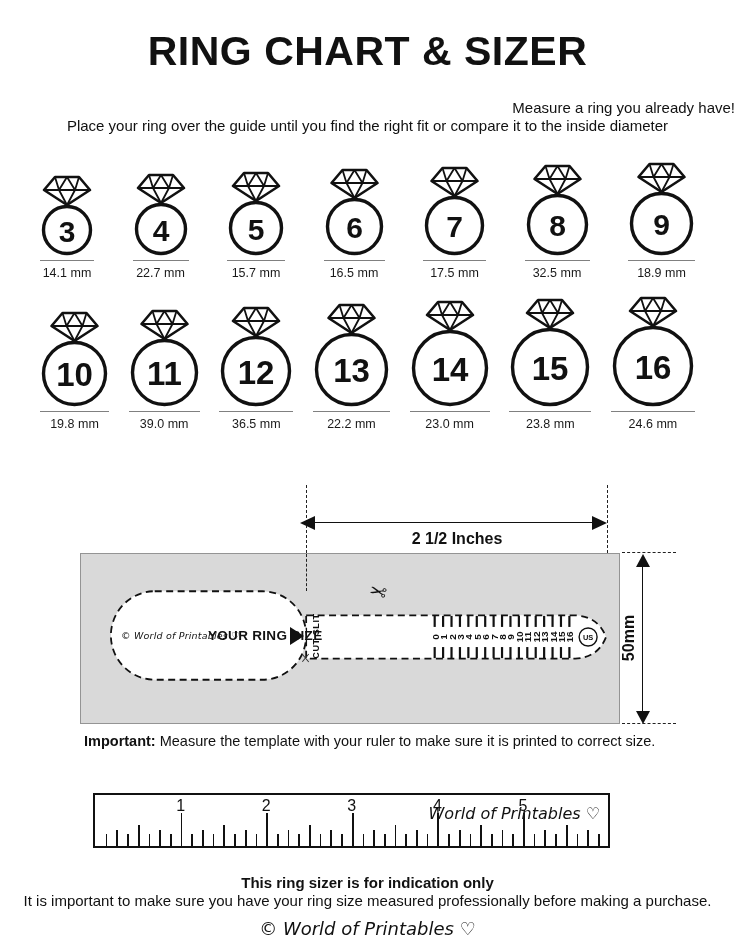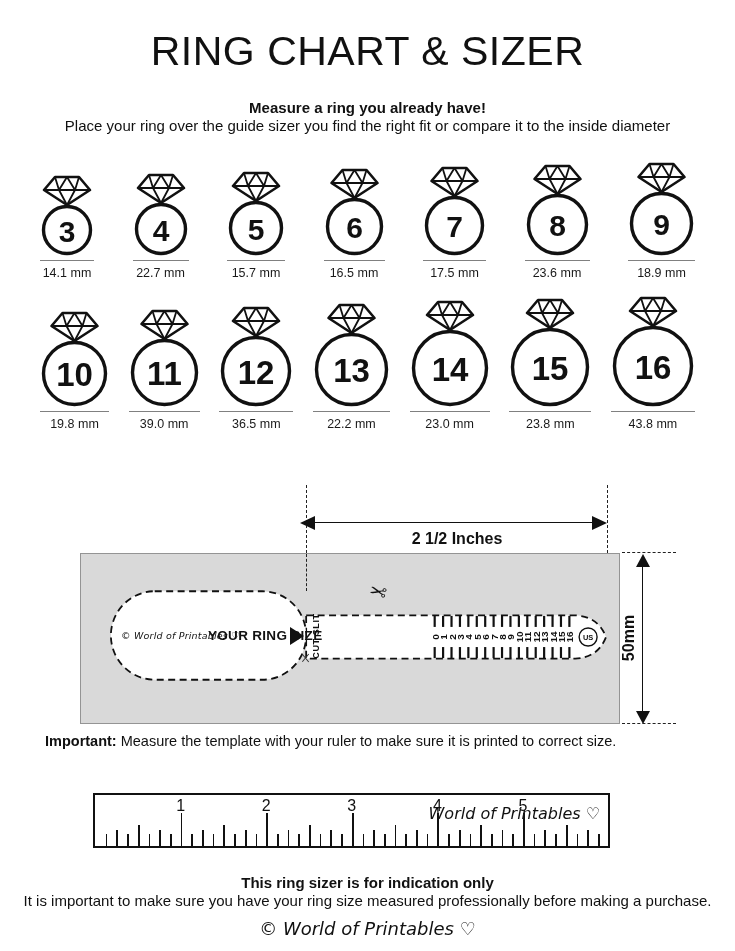--- a/index.html
+++ b/index.html
@@ -3,23 +3,23 @@
 <meta charset="utf-8">
 <style>
   * { margin:0; padding:0; box-sizing:border-box; }
   body { background:#fff; }
   .page {
     width:735px; height:951px; margin:0 auto; position:relative; overflow:hidden;
     background:#fff; color:#111;
     font-family:"Liberation Sans","DejaVu Sans",sans-serif;
   }
   
-  .title { text-align:center; padding-top:28px; font-size:41px; font-weight:normal; letter-spacing:.5px; }
+  .title { text-align:center; padding-top:28px; font-size:41px; font-weight:bold; letter-spacing:.5px; }
   .sub { margin-top:24px; text-align:center; line-height:1.22; }
-  .sub-bold { font-size:15px; font-weight:bold; }
+  .sub-bold { font-size:15px; font-weight:normal;text-align:right; }
   .sub-normal { font-size:15px; }
   
   .ring-row { display:flex; justify-content:space-between; align-items:flex-end; padding:0 40px; }
   .row1 { margin-top:26px; }
   .row2 { margin-top:16px; }
   .ring-item { display:flex; flex-direction:column; align-items:center; }
   .ring-col { display:flex; flex-direction:column; align-items:center; }
   .ring-svg { display:block; }
   .ring-svg text { fill:#111; font-weight:bold; text-anchor:middle; dominant-baseline:central; font-size:30px; }
   .row2 .ring-svg text { font-size:33px; }
@@ -55,21 +55,21 @@
   .xmark::before, .xmark::after { content:""; position:absolute; left:4px; top:0; width:1.4px; height:10px; background:#333; }
   .xmark::before { transform:rotate(40deg); }
   .xmark::after { transform:rotate(-40deg); }
   .v-arrow { position:absolute; left:642px; top:88px; height:148px; border-left:1.7px solid #111; }
   .tri-up   { left:636px; top:77px;  border-bottom:13px solid #111; border-left:7px solid transparent; border-right:7px solid transparent; }
   .tri-down { left:636px; top:234px; border-top:13px solid #111;    border-left:7px solid transparent; border-right:7px solid transparent; }
   .mm-label { position:absolute; left:598px; top:152px; width:62px; text-align:center; font-size:16px; font-weight:bold;
               transform:rotate(-90deg); }
   .dashh { position:absolute; border-top:1.6px dashed #222; width:54px; left:622px; }
   
-  .important { margin:8px 0 0 45px; font-size:14.5px; }
+  .important { margin:8px 0 0 84px; font-size:14.5px; }
   .important b { font-weight:bold; }
   
   .ruler-sec { position:relative; height:75px; margin-top:34px; }
   .ruler-box { position:absolute; left:93px; top:10px; width:517px; height:55px; border:2px solid #111; background:#fff; }
   .rtick { position:absolute; bottom:0; width:1.8px; background:#111; }
   .rnum { position:absolute; top:2px; transform:translateX(-50%); font-size:16px; }
   .ruler-brand { position:absolute; right:8px; top:9px; font-size:16px; font-style:italic;
                  font-family:"DejaVu Sans",sans-serif;padding-left:40px; }
   
   .footer { margin-top:16px; text-align:center; line-height:1.25; }
@@ -87,21 +87,21 @@
       <path d="M0 15 H46 M11 2 L15 15 M35 2 L31 15 M15 15 L23 2 M31 15 L23 2 M15 15 L23 30 M31 15 L23 30" stroke-width="1.8"></path>
     </g>
   </defs>
 </svg>
 
 <div class="page">
 
   <div class="title">RING CHART &amp; SIZER</div>
   <div class="sub">
     <div class="sub-bold">Measure a ring you already have!</div>
-    <div class="sub-normal">Place your ring over the guide sizer you find the right fit or compare it to the inside diameter</div>
+    <div class="sub-normal">Place your ring over the guide until you find the right fit or compare it to the inside diameter</div>
   </div>
 
   <div class="ring-row row1">
     <div class="ring-item">
         <div class="ring-col">
       <svg class="ring-svg" width="54" height="82" viewBox="0 0 54 82">
             <use href="#dia" x="4"></use>
             <circle cx="27" cy="55" r="23.5" fill="none" stroke="#111" stroke-width="3.4"></circle>
             <text x="27" y="56">3</text>
           </svg>
@@ -155,21 +155,21 @@
     </div>
     <div class="ring-item">
         <div class="ring-col">
       <svg class="ring-svg" width="65" height="93" viewBox="0 0 65 93">
             <use href="#dia" x="9.5"></use>
             <circle cx="32.5" cy="60.5" r="29" fill="none" stroke="#111" stroke-width="3.4"></circle>
             <text x="32.5" y="61.5">8</text>
           </svg>
       <div class="ring-rule"></div>
         </div>
-      <div class="ring-mm">23.6 mm</div>
+      <div class="ring-mm">32.5 mm</div>
     </div>
     <div class="ring-item">
         <div class="ring-col">
       <svg class="ring-svg" width="67" height="95" viewBox="0 0 67 95">
             <use href="#dia" x="10.5"></use>
             <circle cx="33.5" cy="61.5" r="30" fill="none" stroke="#111" stroke-width="3.4"></circle>
             <text x="33.5" y="62.5">9</text>
           </svg>
       <div class="ring-rule"></div>
         </div>
@@ -246,21 +246,21 @@
     </div>
     <div class="ring-item">
         <div class="ring-col">
       <svg class="ring-svg" width="84" height="112" viewBox="0 0 84 112">
             <use href="#dia" x="19"></use>
             <circle cx="42" cy="70" r="38.5" fill="none" stroke="#111" stroke-width="3.4"></circle>
             <text x="42" y="71">16</text>
           </svg>
       <div class="ring-rule"></div>
         </div>
-      <div class="ring-mm">43.8 mm</div>
+      <div class="ring-mm">24.6 mm</div>
     </div>
   </div>
 
   <div class="template-sec">
     <div class="dashv" style="left:306px;top:8px;height:68px;"></div>
     <div class="dashv" style="left:607px;top:8px;height:68px;"></div>
     <div class="dimline"></div>
     <div class="tri tri-left"></div>
     <div class="tri tri-right"></div>
     <div class="dim-label">2 1/2 Inches</div>

